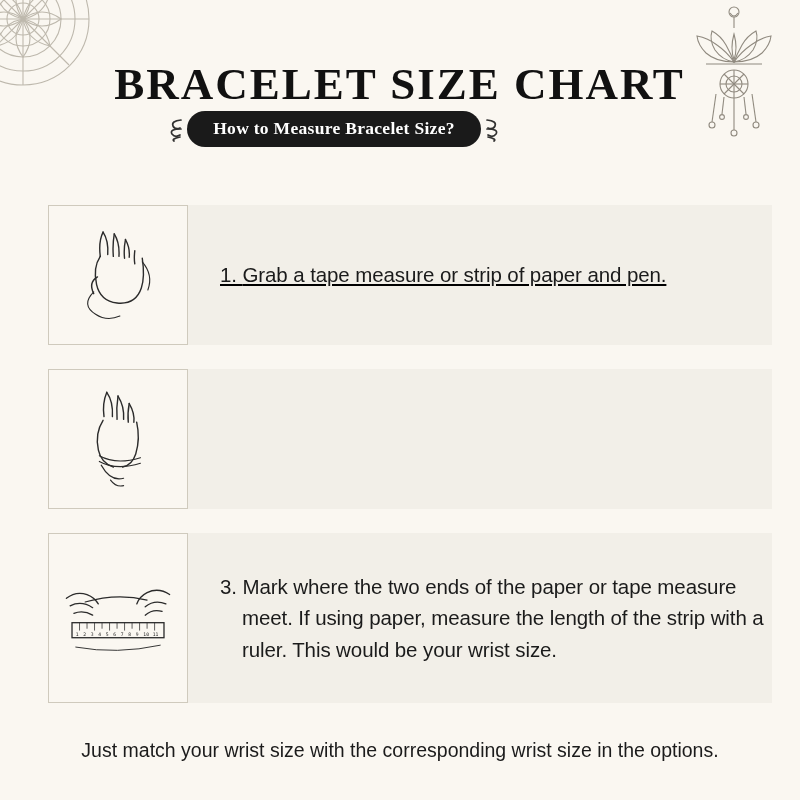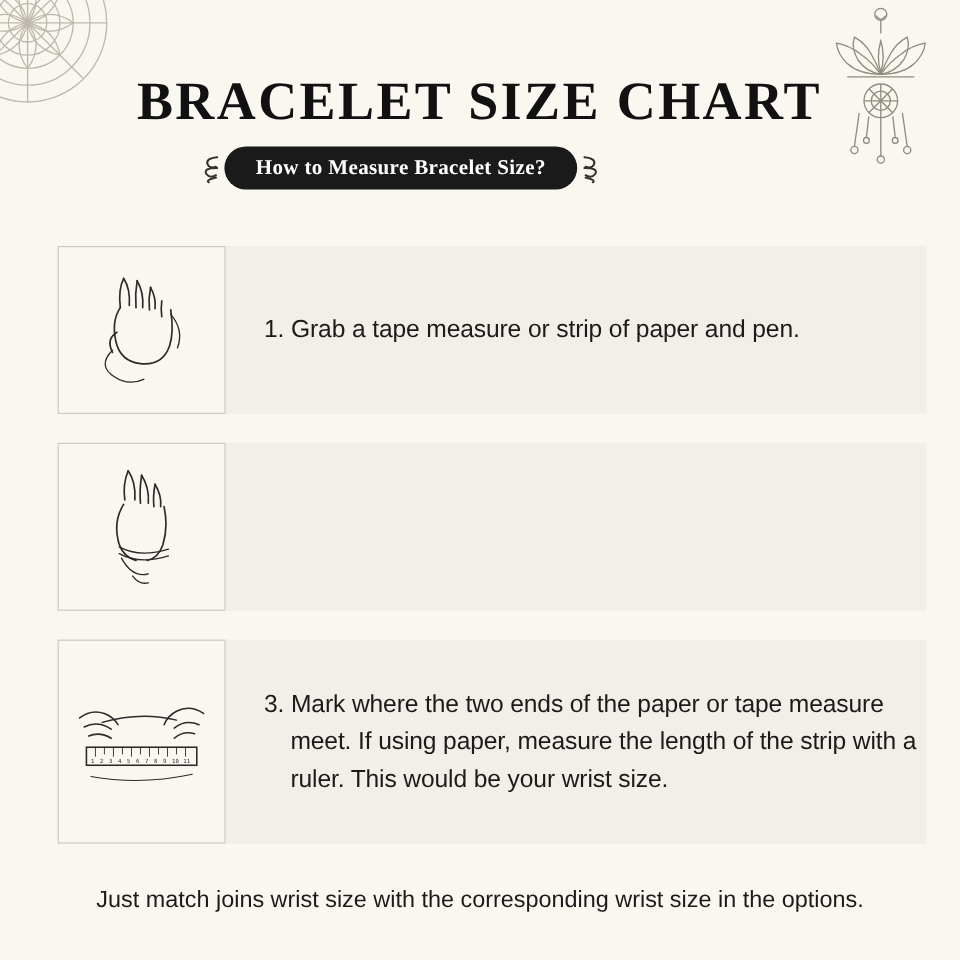--- a/index.html
+++ b/index.html
@@ -36,21 +36,21 @@
     top: 58px; left: 0; width: 799px;
     text-align: center;
     font-family: "Liberation Serif", serif;
     font-size: 45px;
     letter-spacing: 2.0px;
     color: #111;
     font-weight: 700;
   }
   .subtitle-row {
     position: absolute;
-    top: 122px; left: 0; width: 668px;
+    top: 111px; left: 0; width: 668px;
     display: flex; align-items: center; justify-content: center;
   }
   .pill {
     background: #1a1a1a;
     color: #fff;
     border-radius: 18px;
     padding: 7px 26px 8px 26px;
     font-family: "Liberation Serif", serif;
     font-size: 17.5px;
     font-weight: 700;
@@ -87,21 +87,21 @@
   .step-text {
     position: relative;
     flex: 1 1 auto;
     padding: 6px 34px 6px 32px;
     display: flex; align-items: center;
     font-size: 20.5px;
     line-height: 1.52;
     color: #1b1b1b;
     letter-spacing: -0.1px;
   }
-  .step1 { height: 140px; }
+  .step1 { height: 140px; text-decoration: underline; }
   .step2 { height: 140px; }
   .step3 { height: 170px; }
   .step-text p { margin: 0; text-indent: 0; }
   .step-text .hang { padding-left: 22px; text-indent: -22px; }
 
   
   .footer {
     position: absolute;
     left: 0; right: 0; bottom: 38px;
     text-align: center;
@@ -307,15 +307,15 @@
         </svg>
       </div>
       <div class="step-text">
         <p class="hang"><span>3. </span>
         <span>Mark where the two ends of the paper or tape measure meet. If using paper, measure the length of the strip with a ruler. This would be your wrist size.</span></p>
       </div>
     </div>
 
   </div>
 
-  <div class="footer">Just match joins wrist size with the corresponding wrist size in the options.</div>
+  <div class="footer">Just match your wrist size with the corresponding wrist size in the options.</div>
 
 </div>
 
 </body></html>

